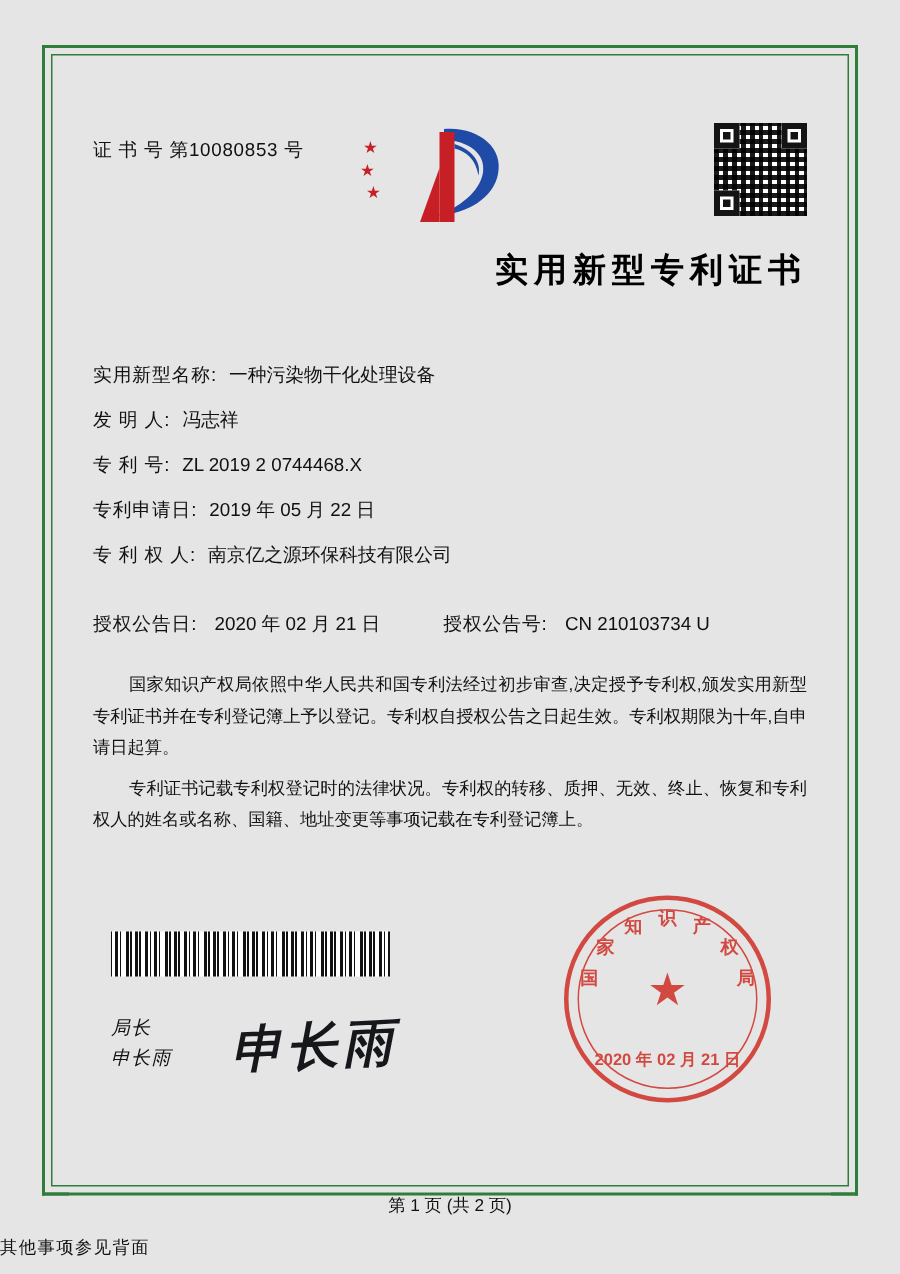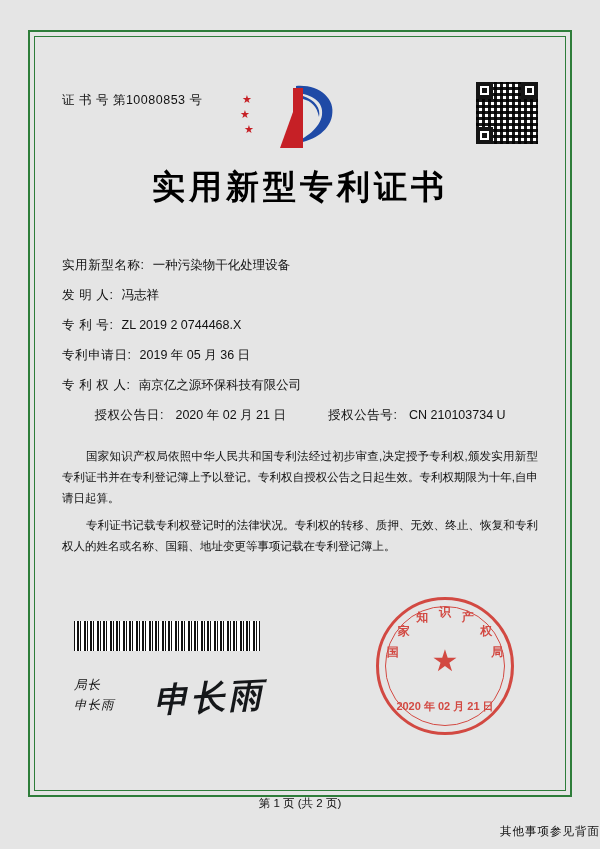--- a/index.html
+++ b/index.html
@@ -121,23 +121,23 @@
     position: absolute;
     left: 2px; top: 2px;
     width: 5px; height: 5px;
     background: #141414;
   }
   .qe-tl { left: 0; top: 0; }
   .qe-tr { right: 0; top: 0; }
   .qe-bl { left: 0; bottom: 0; }
 
   .title {
-    text-align: center;
+    text-align: right;
     font-family: "DejaVu Sans", sans-serif;
-    font-size: 33px;
+    font-size: 22px;
     font-weight: bold;
     letter-spacing: 4px;
     margin-top: 56px;
     color: #000;
   }
 
   .fields {
     margin-top: 40px;
     font-size: 12.5px;
     line-height: 30px;
@@ -152,23 +152,22 @@
     letter-spacing: 0.6px;
     color: #111;
   }
   .f-value {
     margin-left: 8px;
     color: #111;
   }
   .row-two {
     display: flex;
     align-items: baseline;
-    justify-content: center;
-  }
-  .row-two .col2 { margin-left: 42px; }
+  }
+  .row-two .col2 { margin-left: 42px; margin-top: 16px; }
 
   .paragraphs {
     margin-top: 16px;
     font-size: 11.5px;
     line-height: 21px;
     text-align: justify;
     color: #111;
   }
   .paragraphs p {
     margin: 0 0 6px 0;
@@ -274,21 +273,21 @@
     bottom: 38px;
     text-align: center;
     font-size: 11.5px;
     color: #111;
   }
   .footer-note {
     position: absolute;
     left: 0;
     right: 0;
     bottom: 10px;
-    text-align: right;
+    text-align: left;
     font-size: 11.5px;
     color: #111;
     letter-spacing: 1px;
   }
 </style>
 </head>
 <body>
 
 <div class="page">
 
@@ -333,21 +332,21 @@
       <div class="field-row">
         <span class="f-label">发 明 人:</span>
         <span class="f-value">冯志祥</span>
       </div>
       <div class="field-row">
         <span class="f-label">专 利 号:</span>
         <span class="f-value">ZL 2019 2 0744468.X</span>
       </div>
       <div class="field-row">
         <span class="f-label">专利申请日:</span>
-        <span class="f-value">2019 年 05 月 36 日</span>
+        <span class="f-value">2019 年 05 月 22 日</span>
       </div>
       <div class="field-row">
         <span class="f-label">专 利 权 人:</span>
         <span class="f-value">南京亿之源环保科技有限公司</span>
       </div>
       <div class="field-row row-two">
         <span class="col1">
           <span class="f-label">授权公告日:</span>
           <span class="f-value">2020 年 02 月 21 日</span>
         </span>

